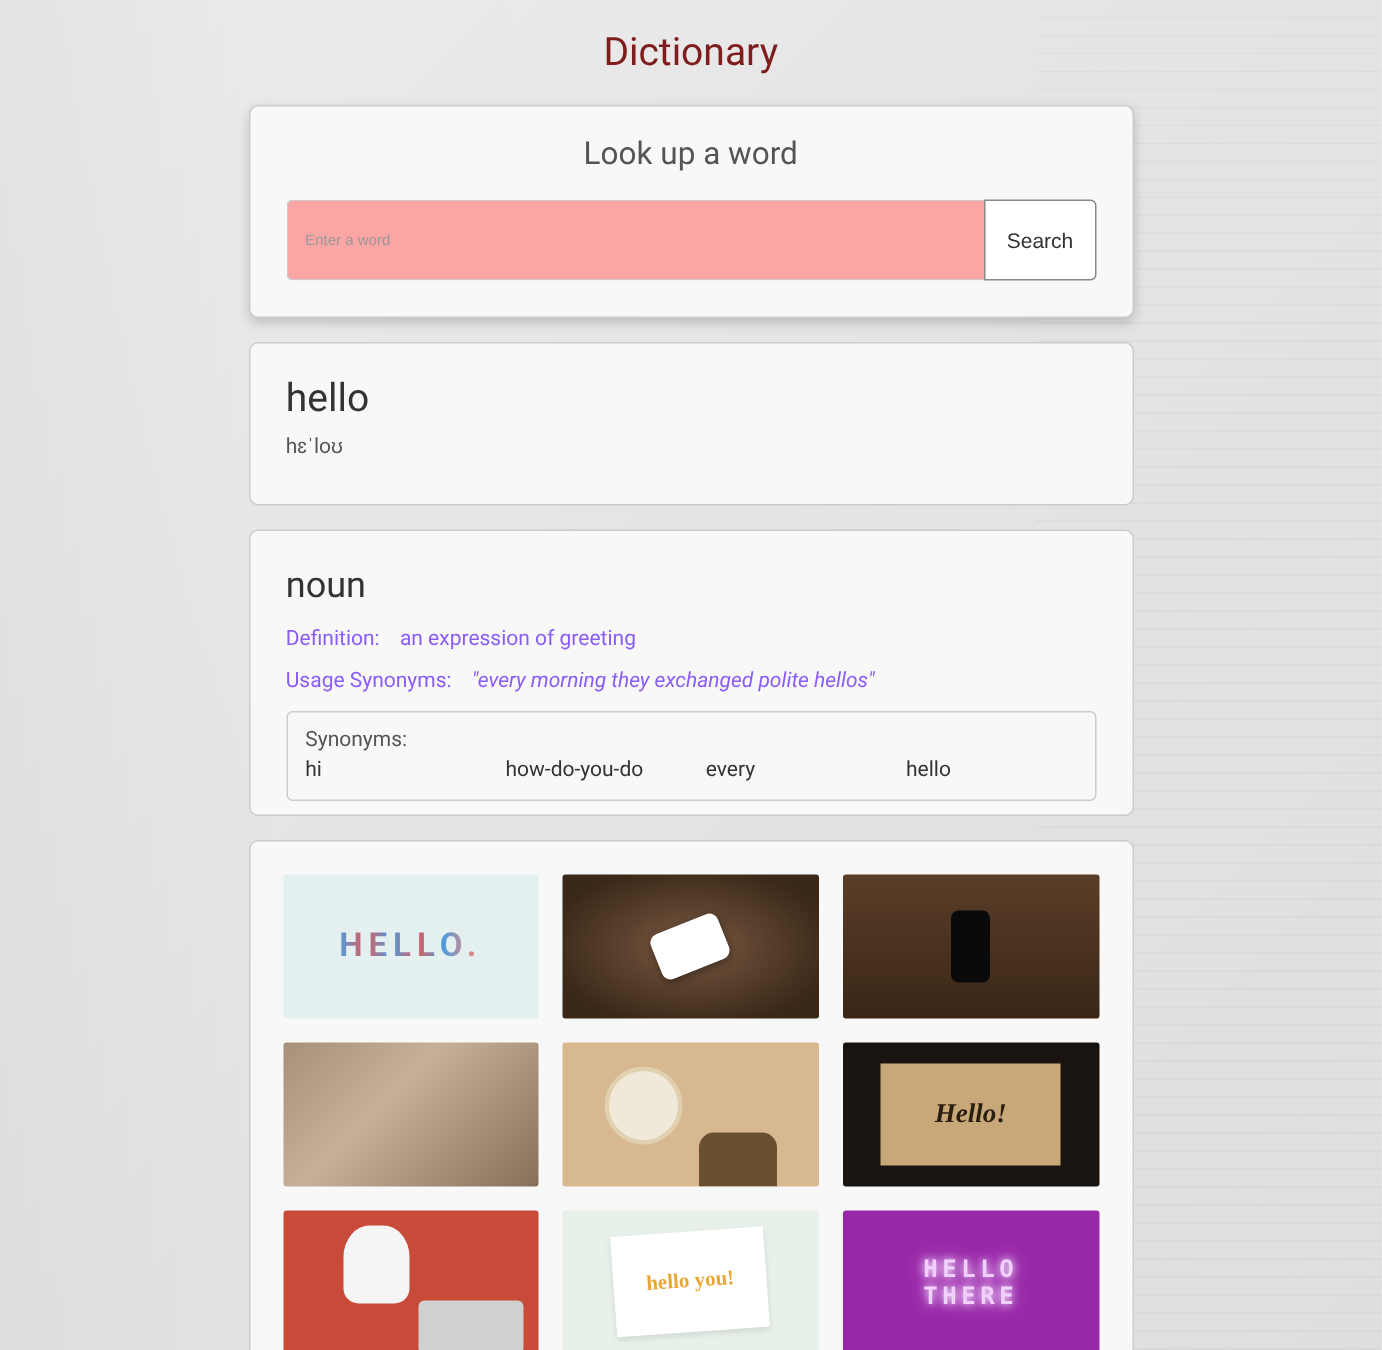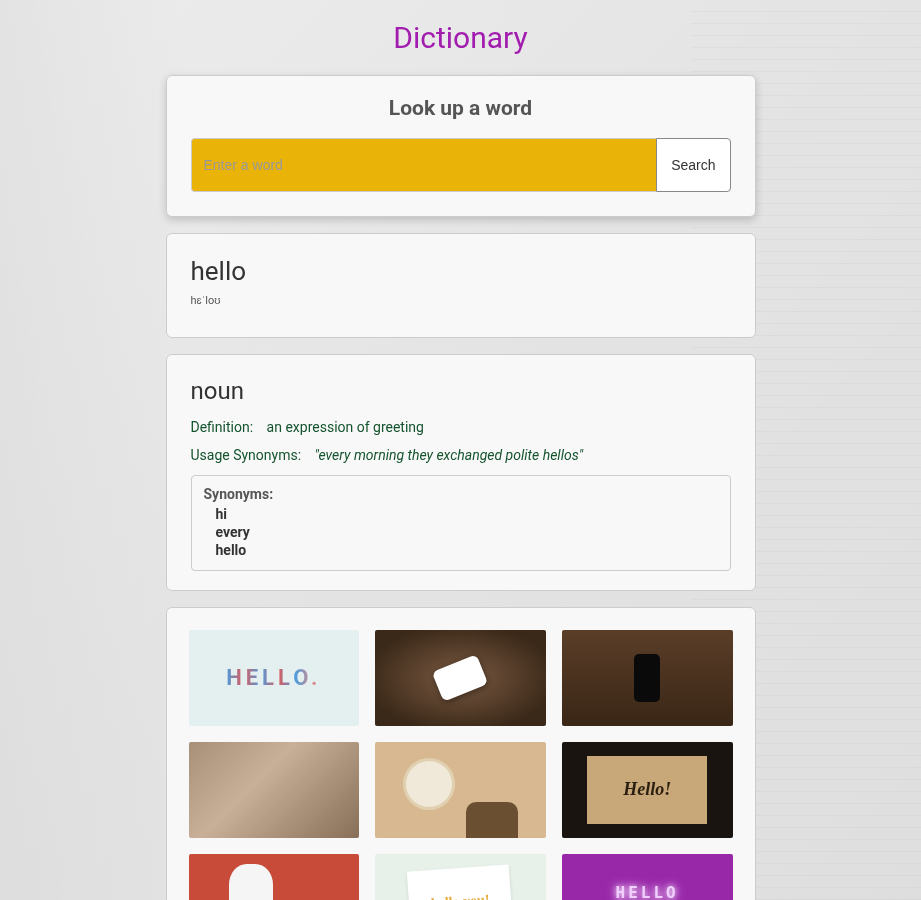--- a/index.html
+++ b/index.html
@@ -49,54 +49,54 @@
     }
     .container {
       position: relative;
       z-index: 1;
       max-width: 620px;
       margin: 0 auto;
       padding: 15px;
     }
     .page-title {
       text-align: center;
-      font-size: 30px;
+      font-size: 26px;
       font-weight: 400;
-      color: #a21caf;
+      color: #7f1d1d;
       margin-bottom: 20px;
       margin-top: 5px;
     }
     .card {
       background: #f8f8f8;
       border: 1px solid #ccc;
       border-radius: 6px;
       margin-bottom: 16px;
     }
     .search-card {
       padding: 20px 24px 24px 24px;
       box-shadow: 0 3px 8px rgba(0,0,0,0.18);
     }
     .search-title {
       text-align: center;
       font-size: 21px;
-      font-weight: 700;
+      font-weight: 400;
       color: #555;
       margin-bottom: 18px;
     }
     .search-row {
       display: flex;
     }
     .search-input {
       flex: 1;
       padding: 7px 12px;
-      font-size: 14px;
+      font-size: 10px;
       border: 1px solid #ccc;
       border-right: none;
       border-radius: 4px 0 0 4px;
-      background: #eab308;
+      background: #fca5a5;
       color: #555;
     }
     .search-input::placeholder {
       color: #999;
     }
     .search-button {
       padding: 18px 14px;
       font-size: 14px;
       color: #333;
       background: #fff;
@@ -107,60 +107,58 @@
     .word-card {
       padding: 22px 24px 30px 24px;
     }
     .word-title {
       font-size: 26px;
       font-weight: 400;
       color: #333;
       margin-bottom: 8px;
     }
     .phonetic {
-      font-size: 11px;
+      font-size: 14px;
       color: #555;
     }
     .def-card {
-      padding: 22px 24px 19px 24px;
+      padding: 22px 24px 9px 24px;
     }
     .pos-title {
       font-size: 24px;
       font-weight: 400;
       color: #333;
       margin-bottom: 14px;
     }
     .def-line {
       font-size: 14px;
-      color: #14532d;
+      color: #8b5cf6;
       margin-bottom: 12px;
     }
     .def-label {
       margin-right: 10px;
     }
     .example-text {
       font-style: italic;
     }
     .syn-box {
       border: 1px solid #ccc;
       border-radius: 4px;
       padding: 10px 12px 12px 12px;
       margin-top: 8px;
-      font-weight: bold;
     }
     .syn-label {
       font-size: 14px;
       color: #555;
       margin-bottom: 4px;
     }
     .syn-grid {
       display: grid;
-      grid-template-columns: 1fr;
+      grid-template-columns: 1fr 1fr 1fr 1fr;
       gap: 2px 20px;
-      margin-left: 12px;
     }
     .syn-item {
       font-size: 14px;
       color: #333;
     }
     .img-card {
       padding: 22px;
     }
     .img-grid {
       display: grid;
@@ -348,20 +346,21 @@
       <span>an expression of greeting</span>
     </div>
     <div class="def-line">
       <span class="def-label">Usage Synonyms:</span>
       <span class="example-text">"every morning they exchanged polite hellos"</span>
     </div>
     <div class="syn-box">
       <div class="syn-label">Synonyms:</div>
       <div class="syn-grid">
         <div class="syn-item">hi</div>
+        <div class="syn-item">how-do-you-do</div>
         <div class="syn-item">every</div>
         <div class="syn-item">hello</div>
       </div>
     </div>
   </div>
 
   <div class="card img-card">
     <div class="img-grid">
       <div class="img-tile tile-1" aria-label="hello-letters"></div>
       <div class="img-tile tile-2" aria-label="phone-on-wood"></div>

